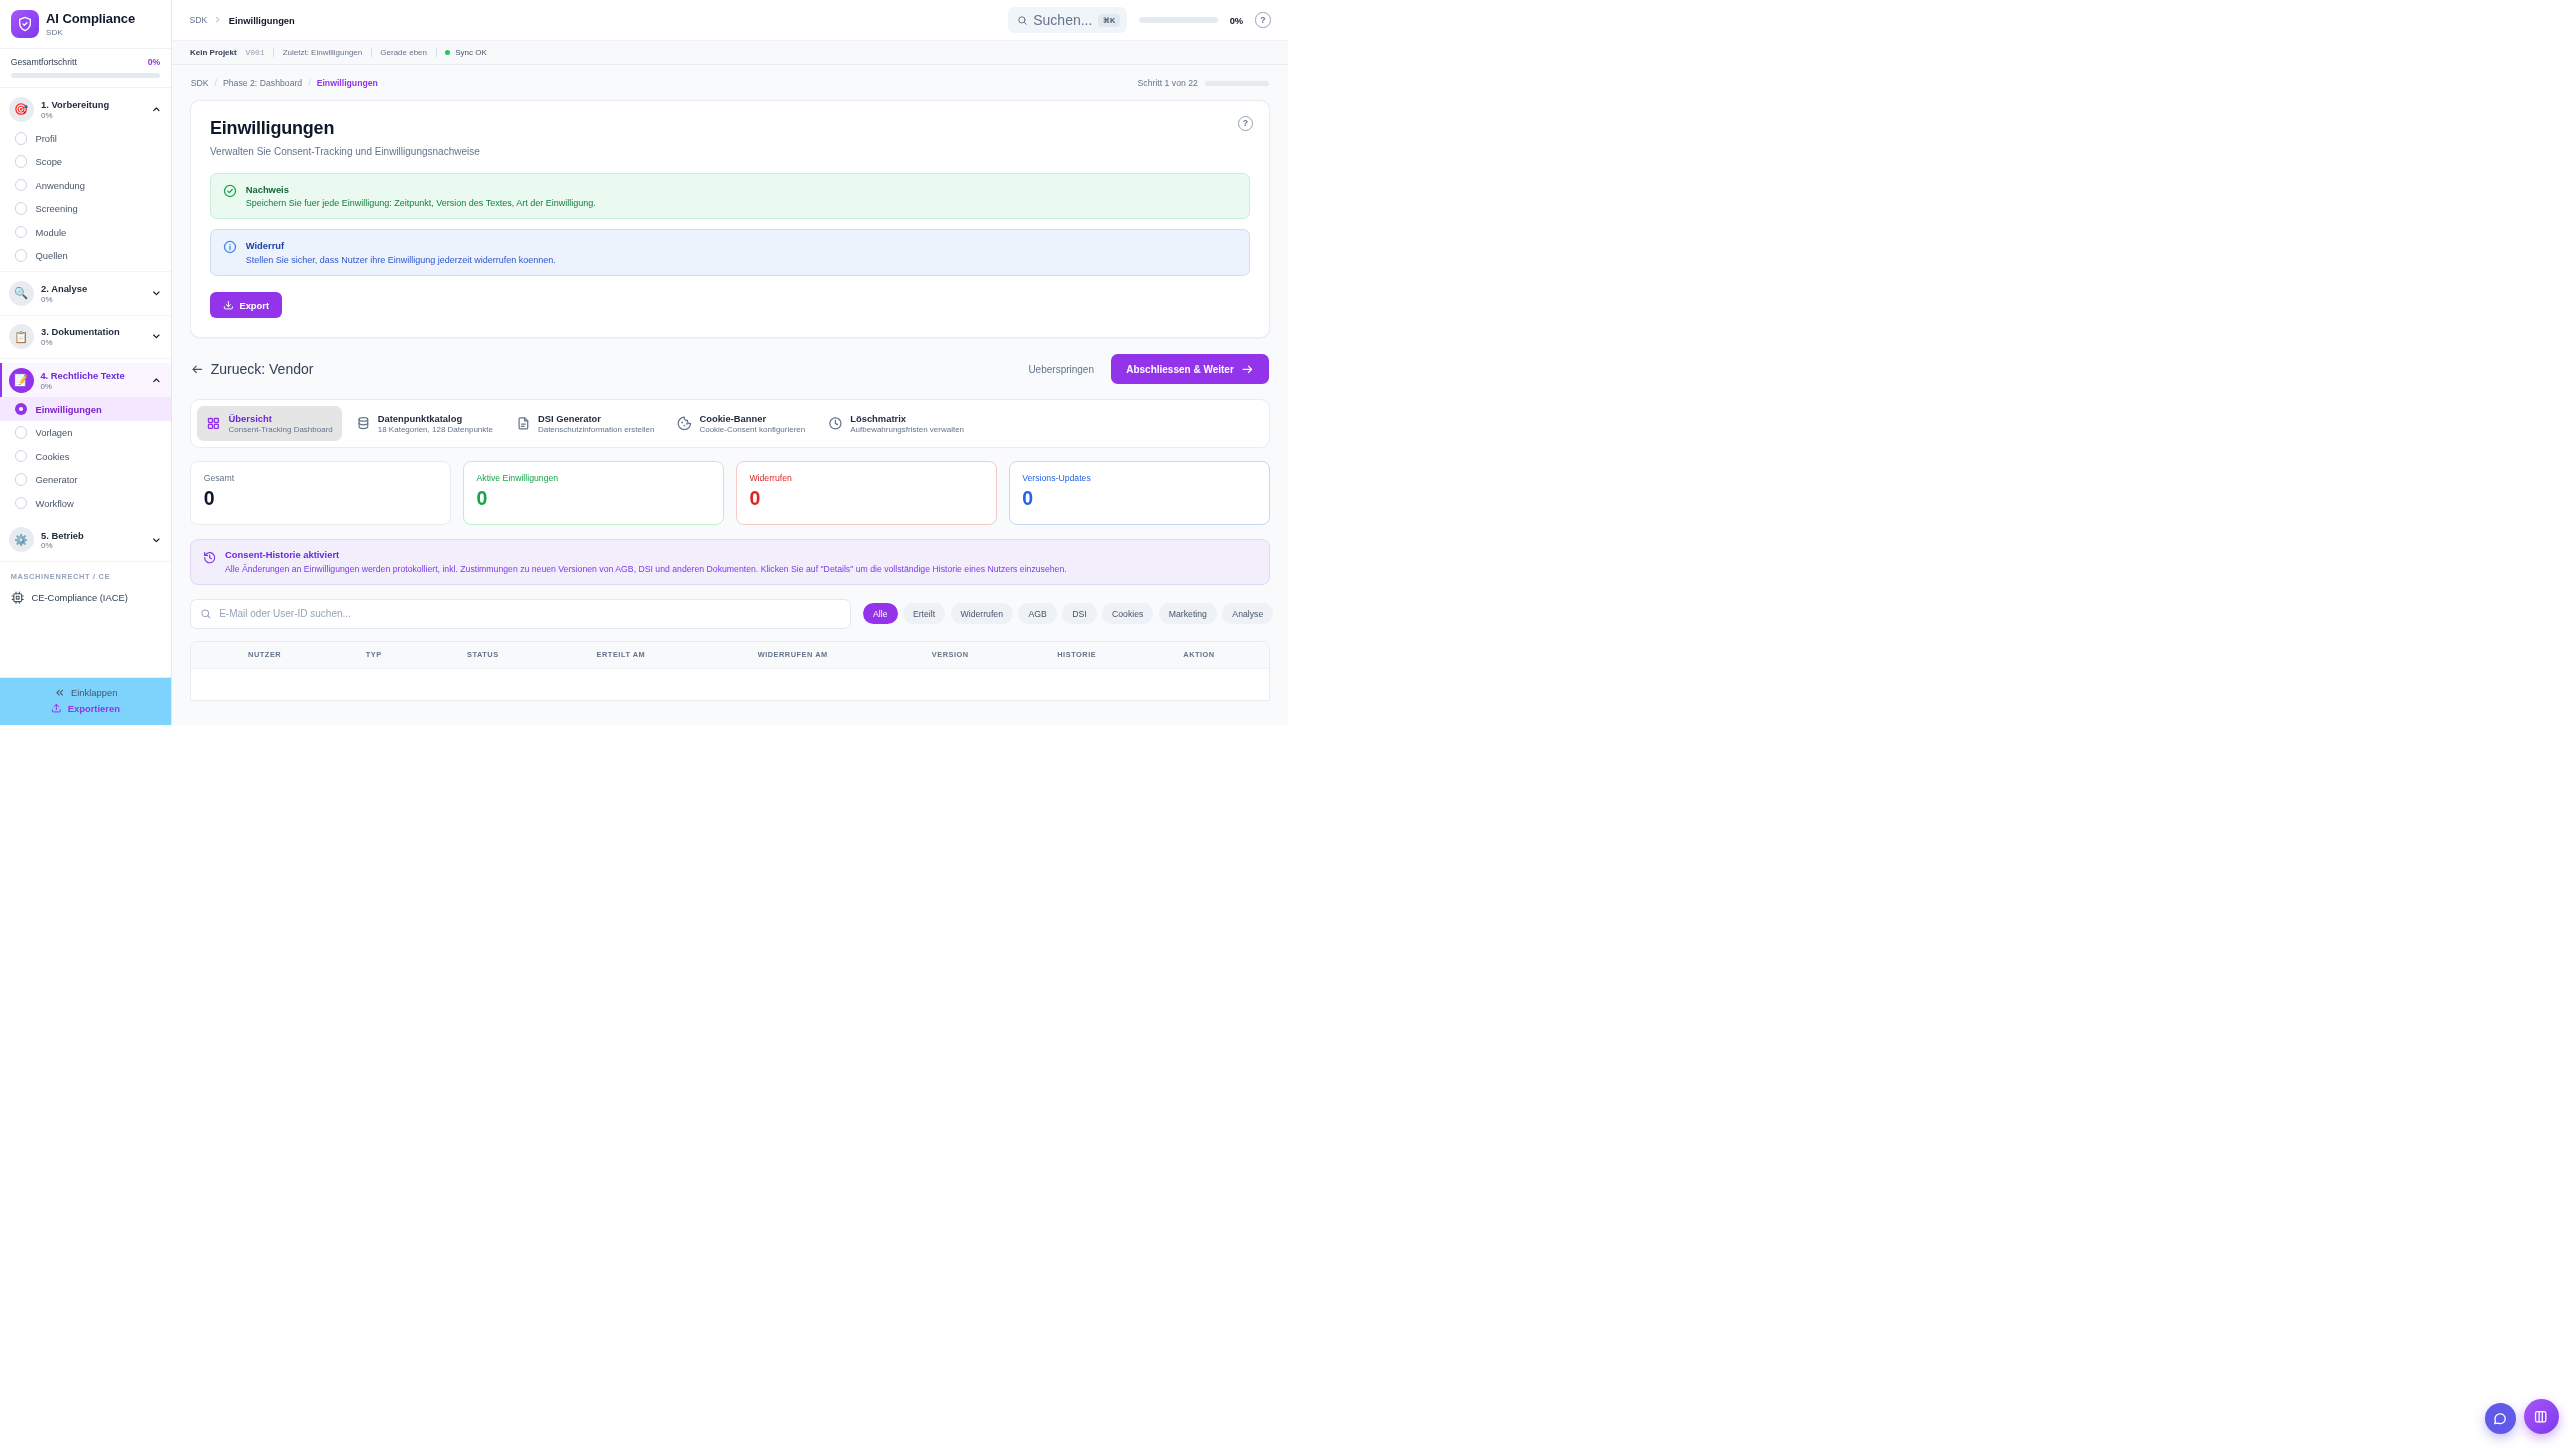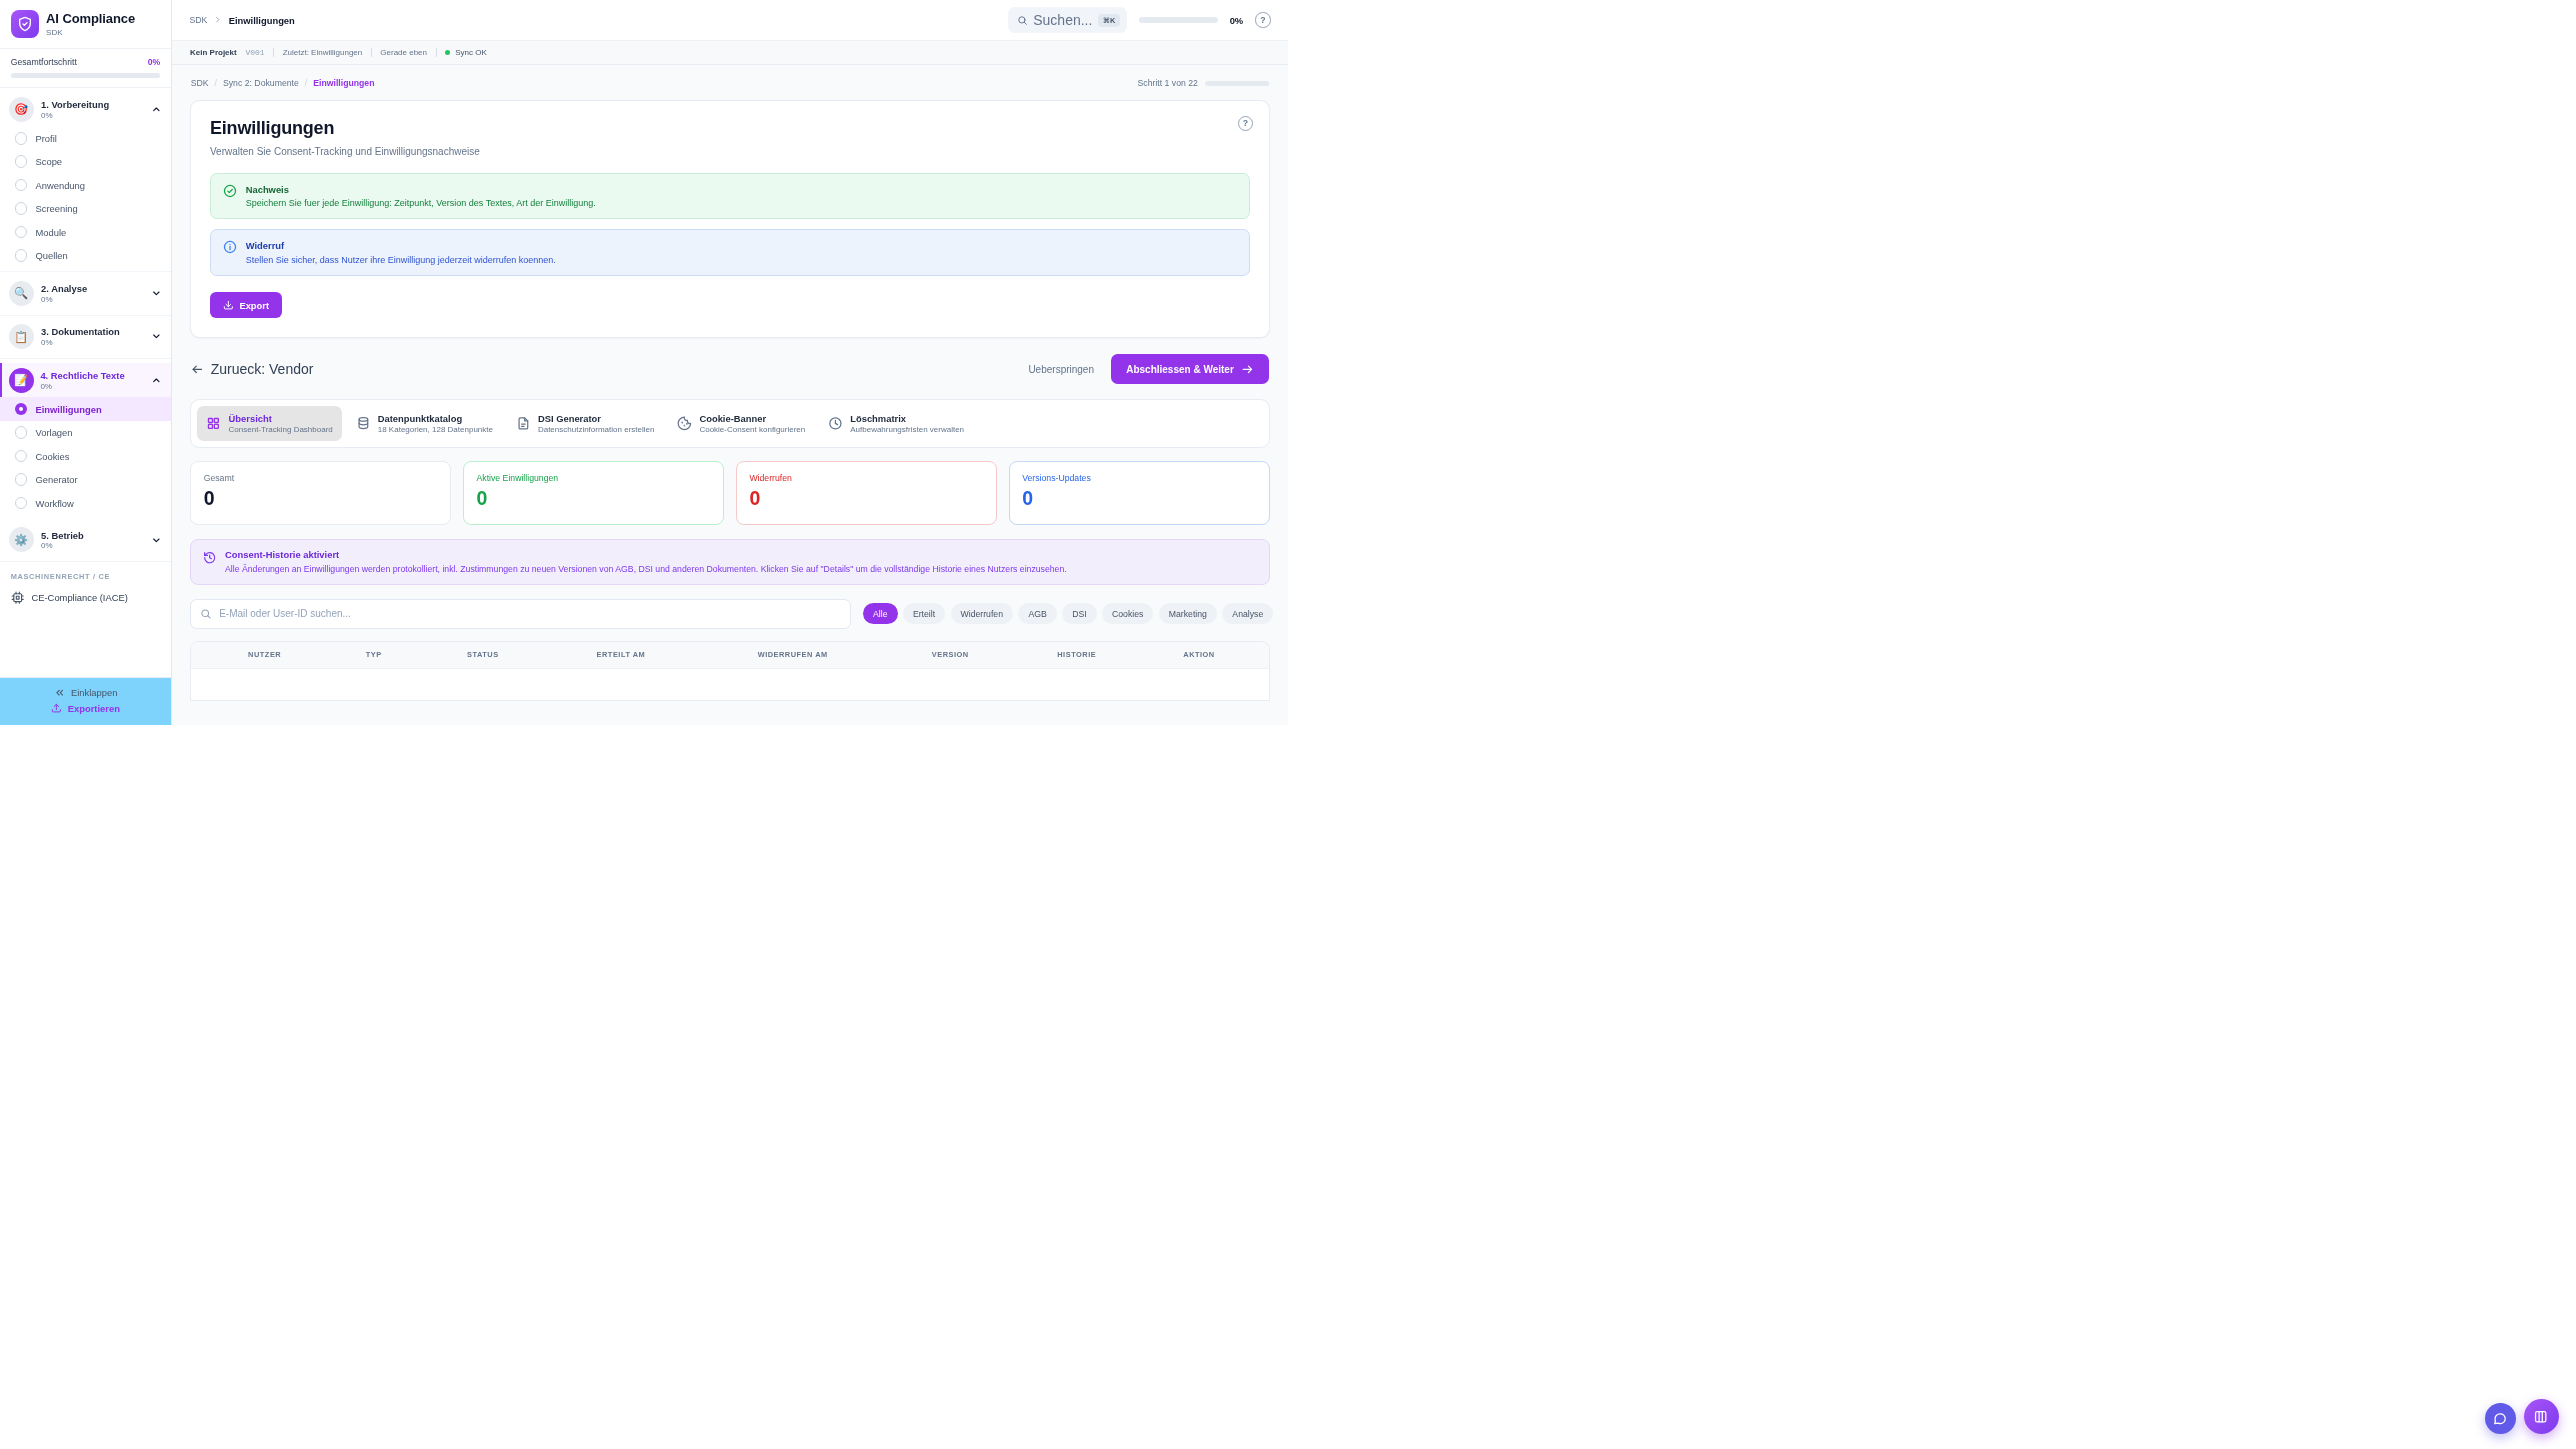--- a/index.html
+++ b/index.html
@@ -367,21 +367,21 @@
         <span class="dot-green"></span>
         <span>Sync OK</span>
       </span>
     </div>
 
     <div class="scroll">
 
       <div class="pagenav">
         <span class="pn-dim">SDK</span>
         <span class="pn-sep">/</span>
-        <span class="pn-dim">Sync 2: Dokumente</span>
+        <span class="pn-dim">Phase 2: Dashboard</span>
         <span class="pn-sep">/</span>
         <span class="pn-cur">Einwilligungen</span>
         <span class="pn-right">
           <span class="pn-dim">Schritt 1 von 22</span>
           <span class="step-bar"><span class="step-fill"></span></span>
         </span>
       </div>
 
       <div class="hero-card">
         <div class="hero-help">

